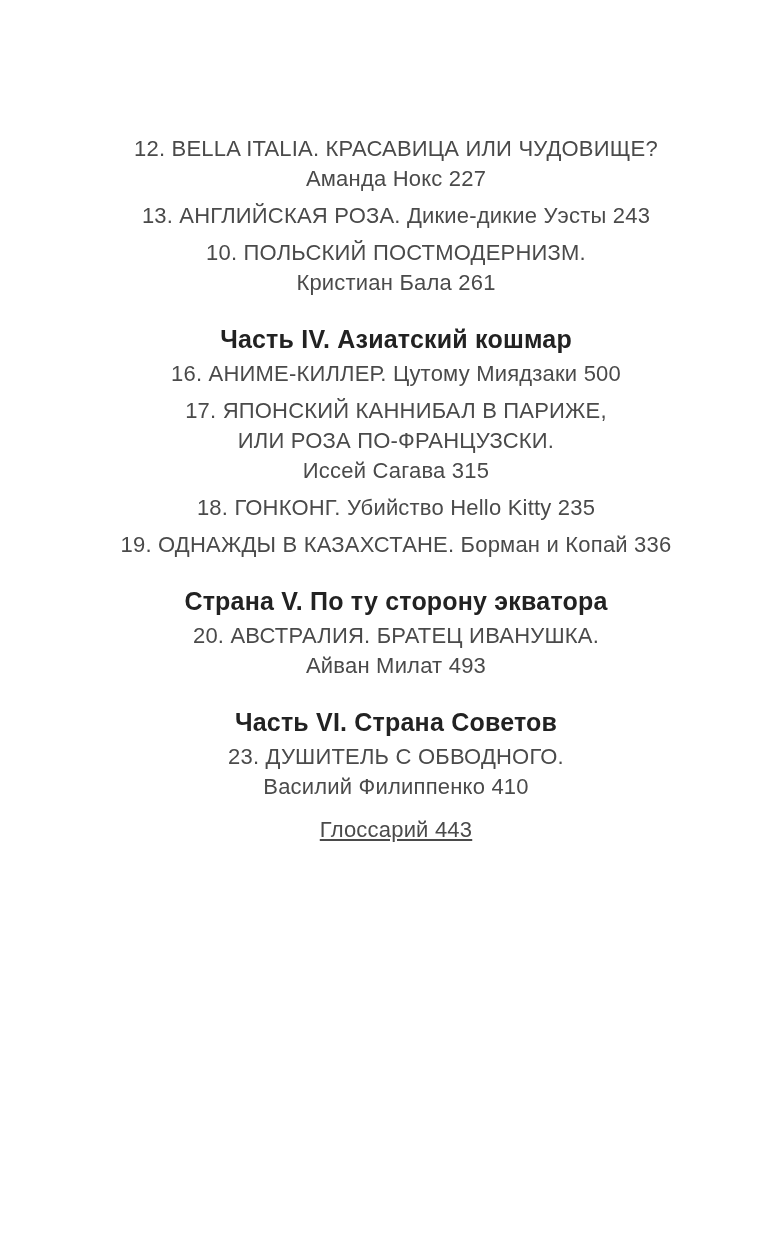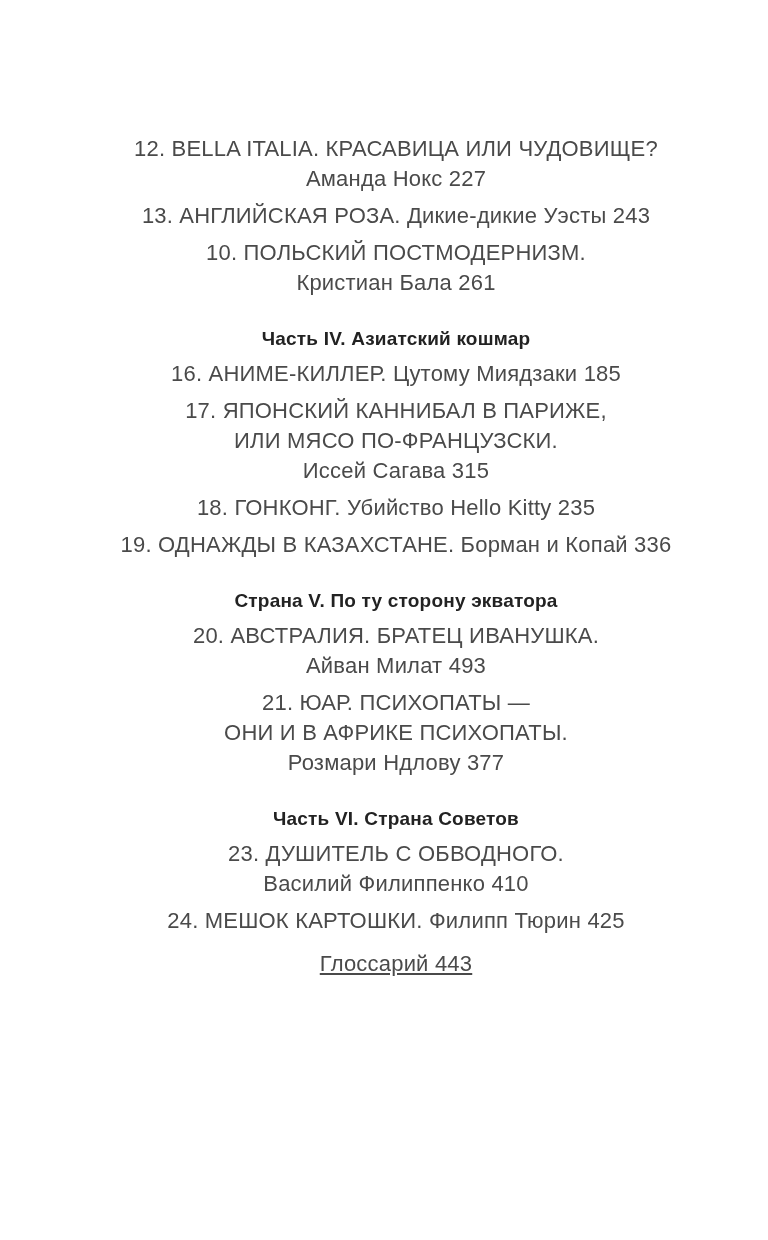--- a/index.html
+++ b/index.html
@@ -30,21 +30,21 @@
     font-size: 22px;
     line-height: 30px;
     font-weight: 400;
     letter-spacing: 0.2px;
     color: #4a4a4a;
   }
   .part-heading {
     margin: 26px 0 5px 0;
   }
   .part-heading .toc-line {
-    font-size: 19px;
+    font-size: 25px;
     line-height: 30px;
     font-weight: 700;
     letter-spacing: 0.2px;
     color: #222222;
   }
   .glossary-entry {
     margin-top: 13px;
     text-decoration: underline;
   }
 </style>
@@ -67,64 +67,56 @@
       <div class="toc-line">10. ПОЛЬСКИЙ ПОСТМОДЕРНИЗМ.</div>
       <div class="toc-line">Кристиан Бала 261</div>
     </div>
 
 
     <div class="part-heading">
       <div class="toc-line">Часть IV. Азиатский кошмар</div>
     </div>
 
     <div class="toc-entry">
-      <div class="toc-line">16. АНИМЕ-КИЛЛЕР. Цутому Миядзаки 185</div>
+      <div class="toc-line">16. АНИМЕ-КИЛЛЕР. Цутому Миядзаки 500</div>
     </div>
 
     <div class="toc-entry">
       <div class="toc-line">17. ЯПОНСКИЙ КАННИБАЛ В ПАРИЖЕ,</div>
-      <div class="toc-line">ИЛИ МЯСО ПО-ФРАНЦУЗСКИ.</div>
+      <div class="toc-line">ИЛИ РОЗА ПО-ФРАНЦУЗСКИ.</div>
       <div class="toc-line">Иссей Сагава 315</div>
     </div>
 
     <div class="toc-entry">
       <div class="toc-line">18. ГОНКОНГ. Убийство Hello Kitty 235</div>
     </div>
 
     <div class="toc-entry">
       <div class="toc-line">19. ОДНАЖДЫ В КАЗАХСТАНЕ. Борман и Копай 336</div>
     </div>
 
     <div class="part-heading">
       <div class="toc-line">Страна V. По ту сторону экватора</div>
     </div>
 
     <div class="toc-entry">
       <div class="toc-line">20. АВСТРАЛИЯ. БРАТЕЦ ИВАНУШКА.</div>
       <div class="toc-line">Айван Милат 493</div>
     </div>
 
-    <div class="toc-entry">
-      <div class="toc-line">21. ЮАР. ПСИХОПАТЫ —</div>
-      <div class="toc-line">ОНИ И В АФРИКЕ ПСИХОПАТЫ.</div>
-      <div class="toc-line">Розмари Ндлову 377</div>
-    </div>
 
     <div class="part-heading">
       <div class="toc-line">Часть VI. Страна Советов</div>
     </div>
 
 
     <div class="toc-entry">
       <div class="toc-line">23. ДУШИТЕЛЬ С ОБВОДНОГО.</div>
       <div class="toc-line">Василий Филиппенко 410</div>
     </div>
 
-    <div class="toc-entry">
-      <div class="toc-line">24. МЕШОК КАРТОШКИ. Филипп Тюрин 425</div>
-    </div>
 
     <div class="toc-entry glossary-entry">
       <div class="toc-line">Глоссарий 443</div>
     </div>
 
   </div>
 </div>
 
 </body></html>

